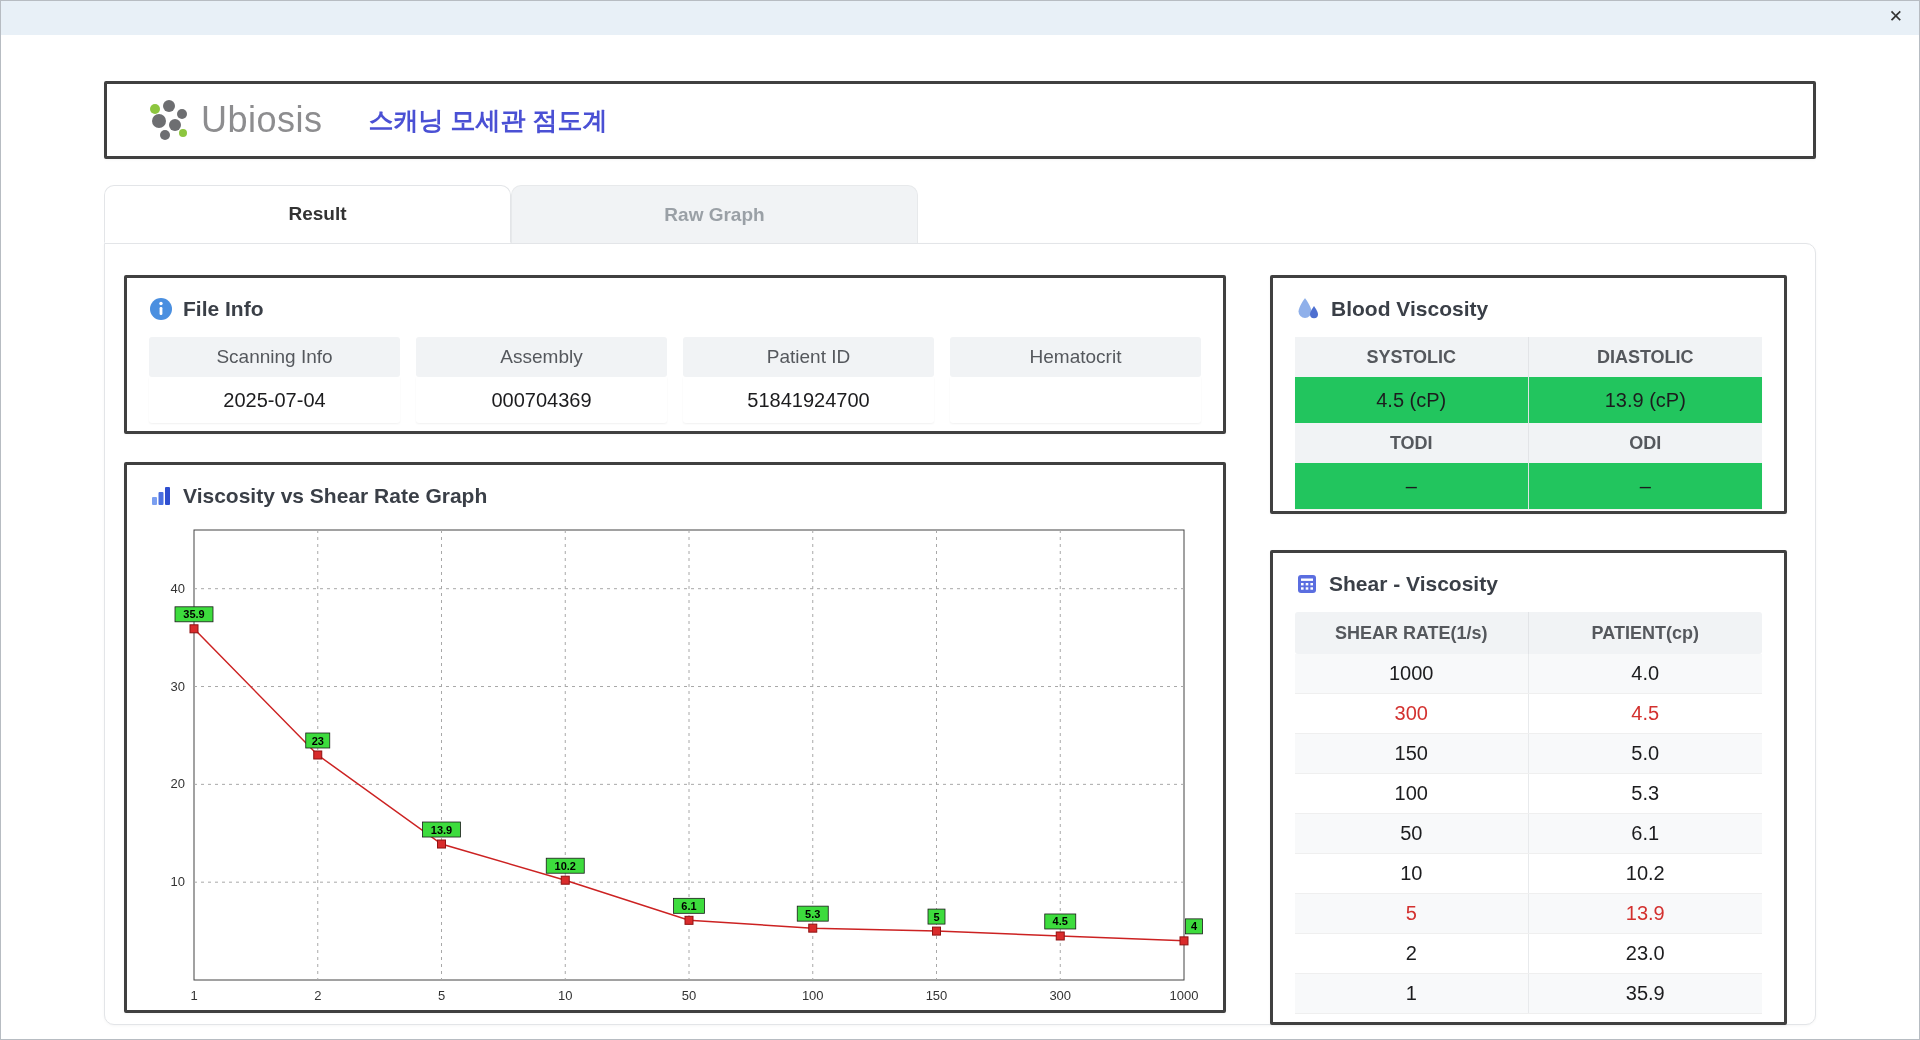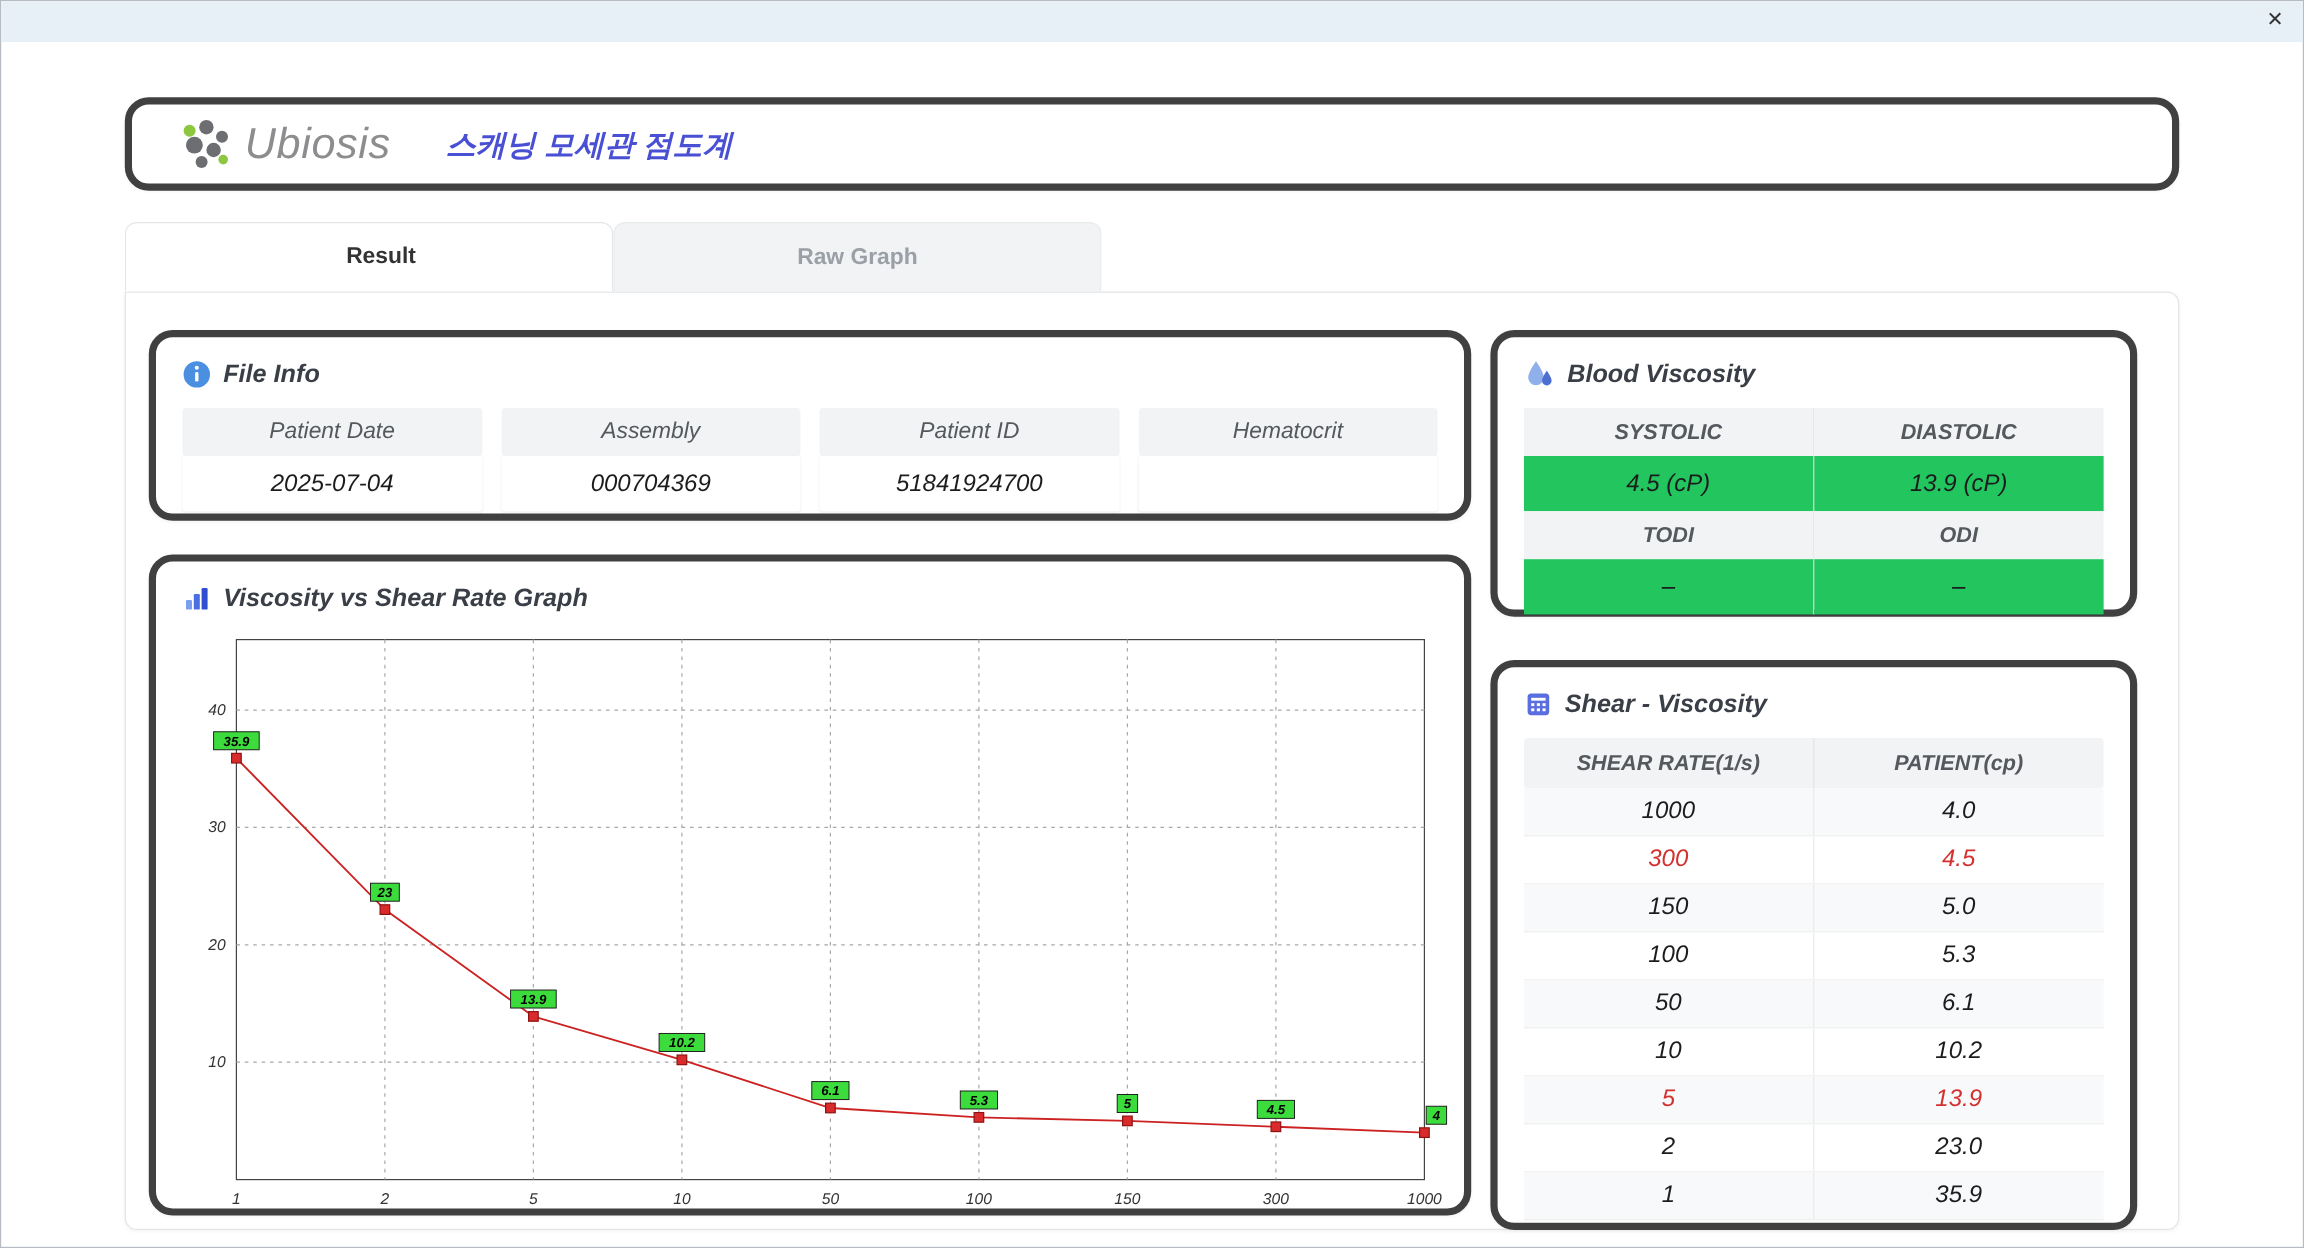--- a/index.html
+++ b/index.html
@@ -7,39 +7,39 @@
   body {
     width:1920px; height:1040px; overflow:hidden;
     font-family:"Liberation Sans", sans-serif;
     background:#ffffff; color:#222;
   }
   .window { width:1920px; height:1040px; border:1px solid #b7bcc2; background:#fff; }
   .topbar { height:34px; background:#e8f0f7; position:relative; }
   .close-x { position:absolute; right:16px; top:6px; font-size:17px; color:#333; cursor:pointer; line-height:20px; }
   .page { padding:0 103px; }
 
-  .card { background:#fff; border:6px solid #404040; border-radius:20px; box-shadow:0 1px 3px rgba(0,0,0,0.04);font-style:italic; }
+  .card { background:#fff; border:3px solid #404040; border-radius:2px; box-shadow:0 1px 3px rgba(0,0,0,0.04); }
 
   
   .header-card { margin-top:46px; height:78px; display:flex; align-items:center; padding:0 38px; }
   .logo { display:flex; align-items:center; gap:10px; }
   .logo-text { font-size:36px; color:#8d8d8f; letter-spacing:0.5px; }
   .app-title { margin-left:46px; font-size:25px; font-weight:bold; color:#4a50d4; }
 
   
   .tabs { display:flex; margin-top:26px; position:relative; z-index:2; }
   .tab { width:407px; height:58px; display:flex; align-items:center; justify-content:center;
          font-size:19px; font-weight:bold; border-radius:10px 10px 0 0; cursor:pointer; }
   .tab.active { background:#fff; border:1px solid #e3e5e8; border-bottom:1px solid #fff; color:#333; margin-bottom:-1px;padding-left:20px; }
   .tab.inactive { background:#f1f3f5; border:1px solid #e7e9eb; border-bottom:none; color:#9aa0a6; }
 
   
   .content-card { position:relative; z-index:1; border:1px solid #e3e5e8; border-radius:0 10px 10px 10px;
                   background:#fff; box-shadow:0 1px 3px rgba(0,0,0,0.04);
-                  display:flex; gap:16px; padding:31px 28px 20px 19px; height:782px; }
+                  display:flex; gap:44px; padding:31px 28px 20px 19px; height:782px; }
   .left-col { width:1102px; display:flex; flex-direction:column; gap:28px; }
   .right-col { width:539px; display:flex; flex-direction:column; gap:36px; }
 
   .inner-card { padding:16px 22px; }
   .card-title-row { display:flex; align-items:center; gap:10px; height:30px; margin-bottom:13px; }
   .card-title { font-size:21px; font-weight:bold; color:#3a3f47; }
   .icon { flex:0 0 auto; }
 
   
   .file-info { height:159px; }
@@ -113,21 +113,21 @@
           <div class="card-title-row">
             <svg class="icon" width="24" height="24" viewBox="0 0 24 24">
               <circle cx="12" cy="12" r="11" fill="#4a8fe0"></circle>
               <rect x="10.6" y="10" width="2.8" height="8" rx="1.2" fill="#ffffff"></rect>
               <circle cx="12" cy="6.5" r="1.7" fill="#ffffff"></circle>
             </svg>
             <span class="card-title">File Info</span>
           </div>
           <div class="fields">
             <div class="field">
-              <div class="field-label">Patient Date</div>
+              <div class="field-label">Scanning Info</div>
               <div class="field-value">2025-07-04</div>
             </div>
             <div class="field">
               <div class="field-label">Assembly</div>
               <div class="field-value">000704369</div>
             </div>
             <div class="field">
               <div class="field-label">Patient ID</div>
               <div class="field-value">51841924700</div>
             </div>

